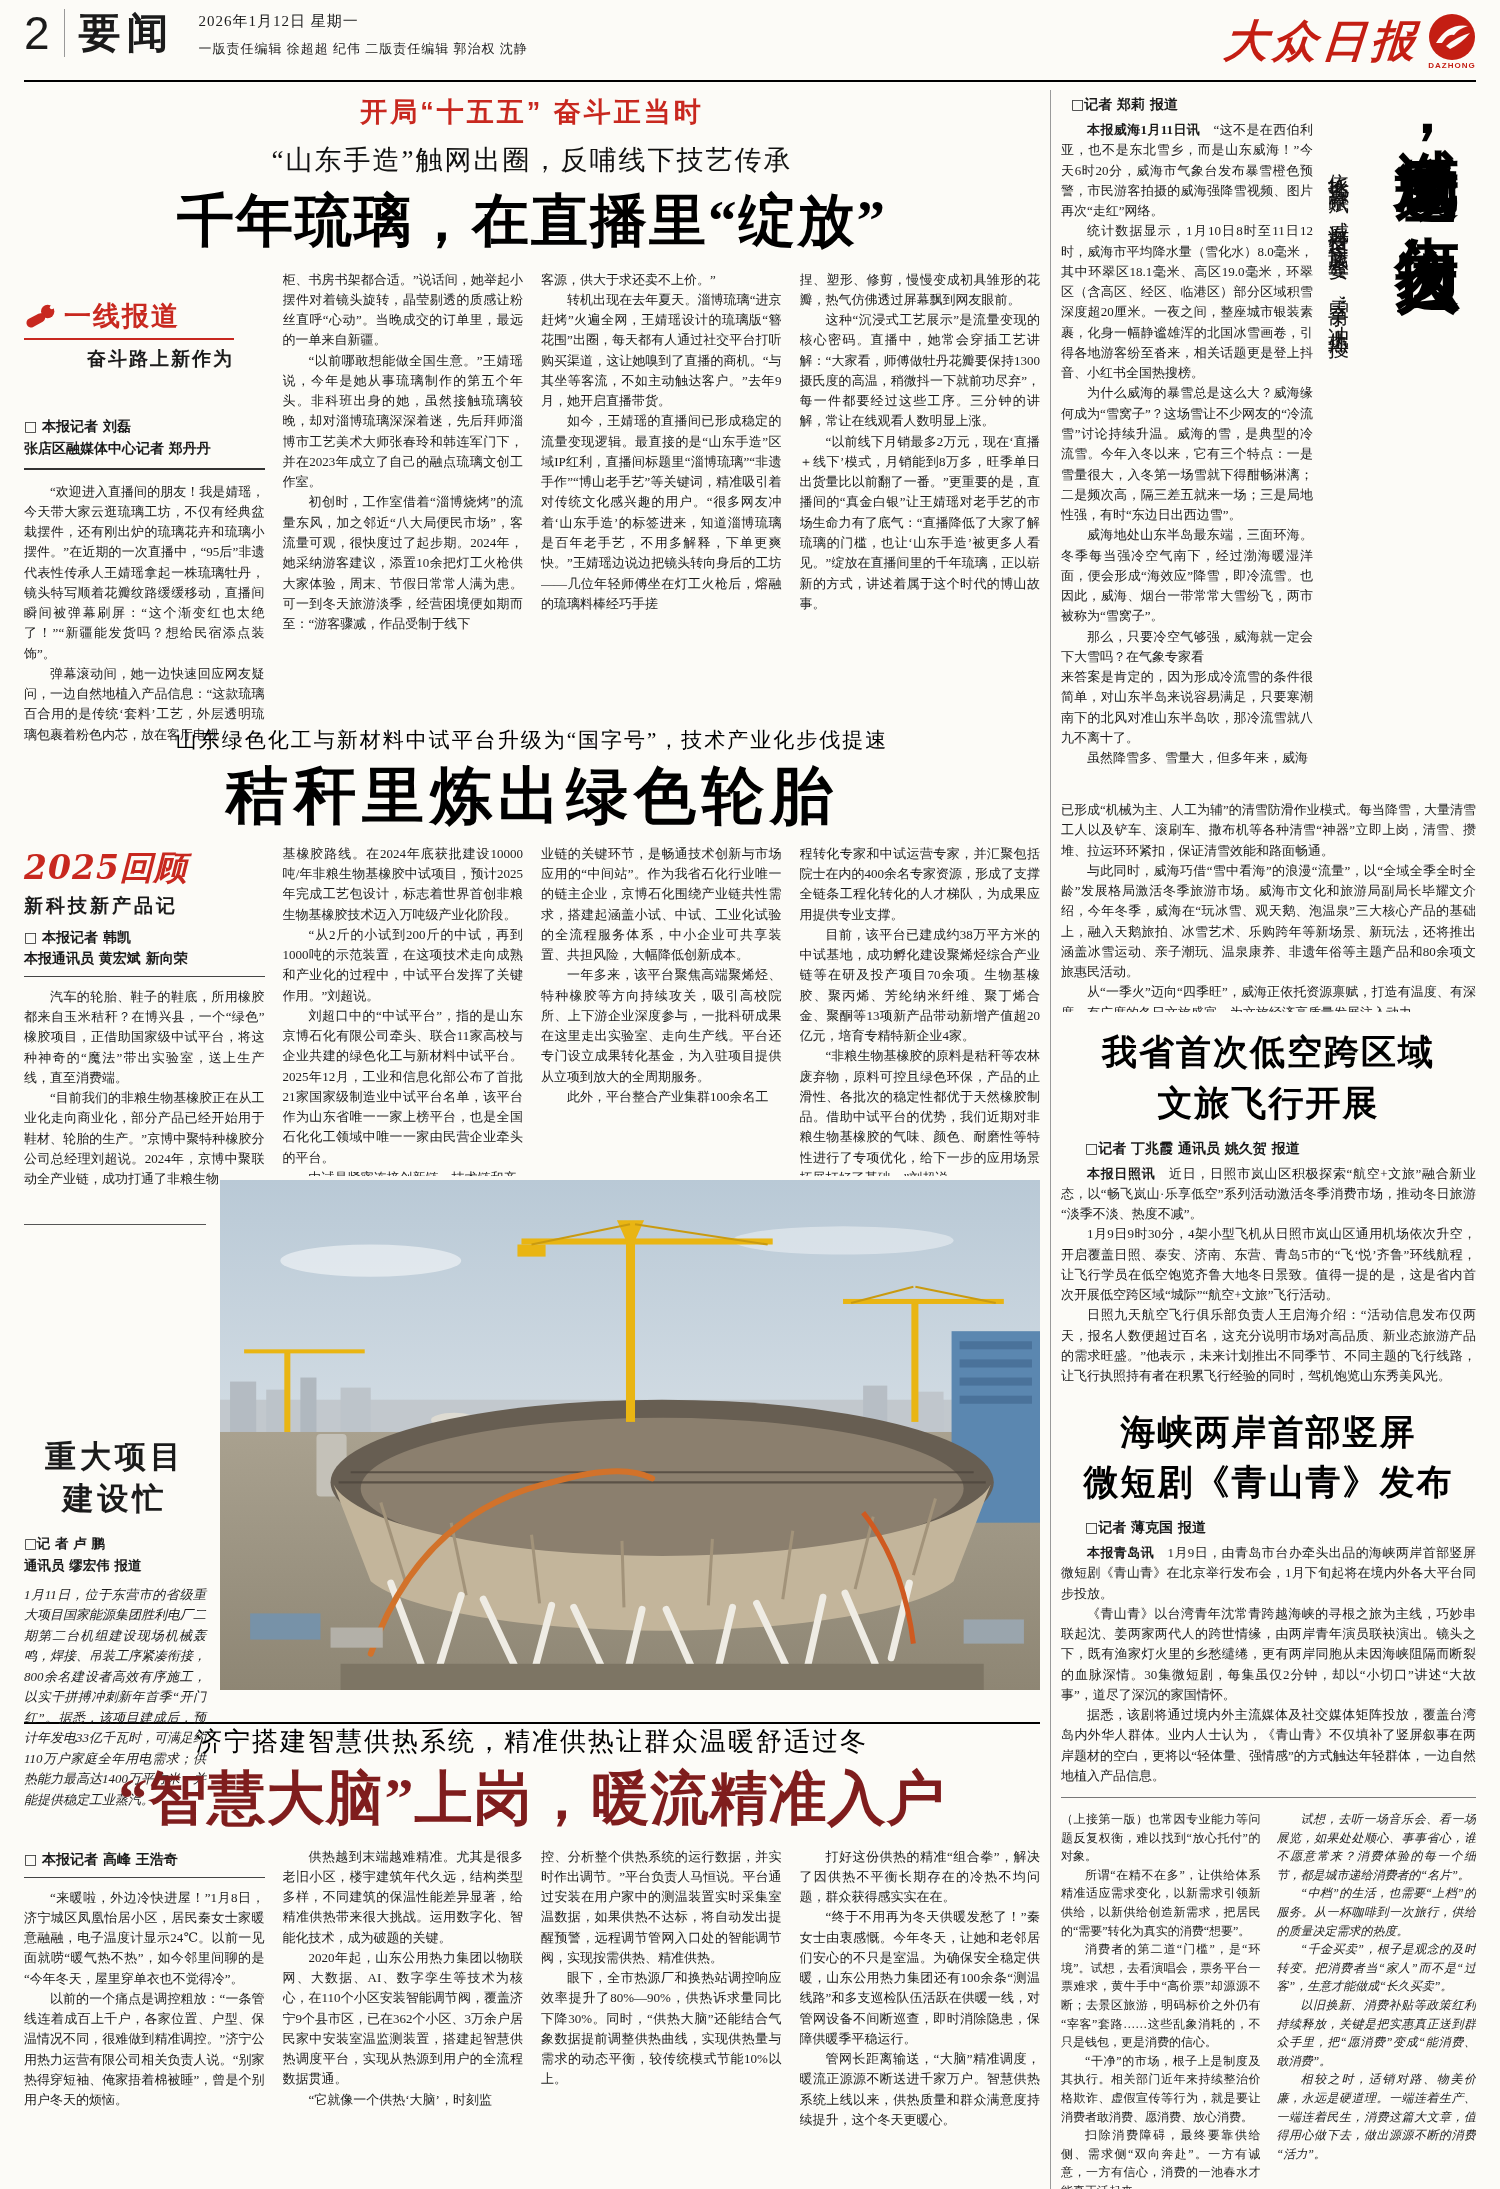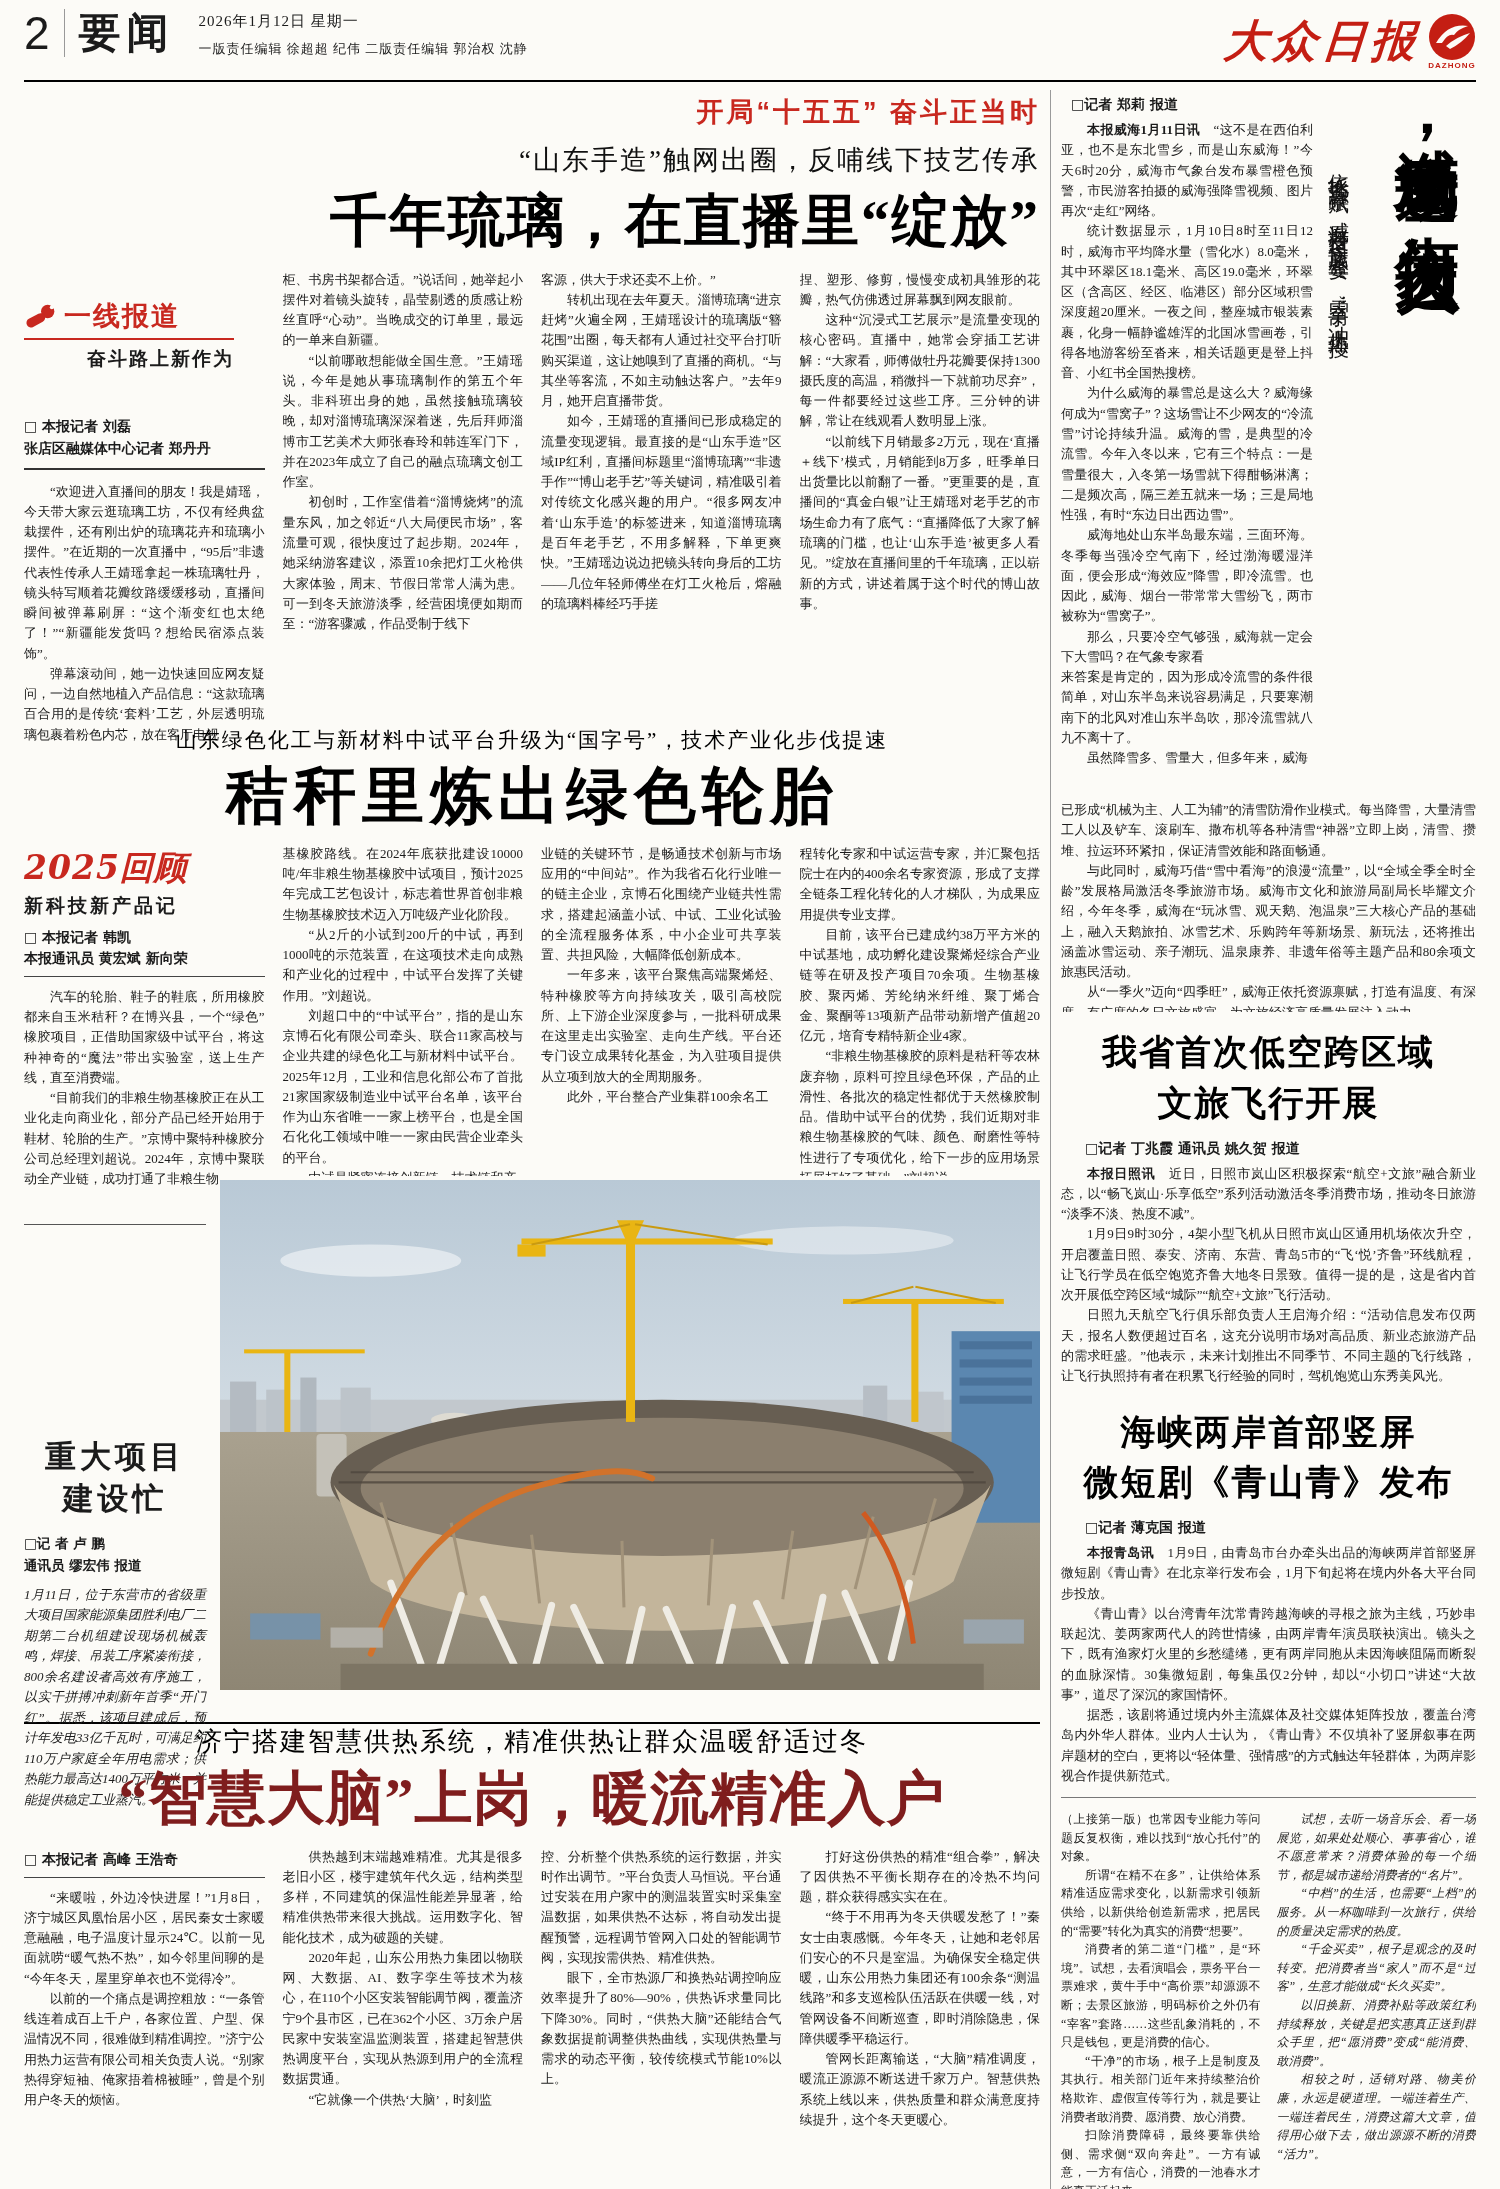--- a/index.html
+++ b/index.html
@@ -26,21 +26,21 @@
   .vrule{width:1px;background:#9a9a9a;margin:8px 10px 0 10px;}
   .band-r{width:415px;flex:none;}
   
   .bt p{margin:0;font-size:13px;line-height:1.56;text-align:justify;text-indent:2em;}
   .bt p.cont{text-indent:0;}
   .bt{overflow:hidden;}
   .dl{font-weight:bold;}
   .byl{font-size:14px;}
   .byl b{font-family:"DejaVu Serif",serif;}
   
-  .a1-head{text-align:right;margin-top:12px;}
+  .a1-head{text-align:center;margin-top:12px;}
   .kicker-red{color:#c8281f;font-size:27px;font-weight:bold;font-family:"Liberation Sans",sans-serif;letter-spacing:3px;}
   .a1-sub{font-size:27px;letter-spacing:2px;margin-top:12px;color:#111;}
   .a1-hl{font-size:57px;font-weight:900;letter-spacing:2px;margin-top:10px;color:#000;line-height:1.15;}
   .a1-cols{display:flex;gap:18px;height:452px;margin-top:16px;}
   .a1-cols .col{flex:1;min-width:0;}
   .ftag{width:210px;margin-top:28px;}
   .ftag-row{display:flex;align-items:flex-end;gap:6px;border-bottom:2px solid #c8281f;padding-bottom:4px;}
   .ftag-title{color:#c8281f;font-size:27px;font-weight:900;letter-spacing:2px;font-family:"Liberation Sans",sans-serif;}
   .ftag-sub{font-size:19px;font-weight:bold;text-align:right;margin-top:6px;letter-spacing:2px;}
   .a1-byl{margin-top:46px;border-bottom:2px solid #333;padding-bottom:10px;}
@@ -418,21 +418,21 @@
           <div>海峡两岸首部竖屏</div>
           <div>微短剧《青山青》发布</div>
         </div>
         <div class="sm-byl byl">
           <b>□记者 薄克国 报道</b>
         </div>
         <div class="bt qsq-text">
           <p><b class="dl">本报青岛讯</b><span>　1月9日，由青岛市台办牵头出品的海峡两岸首部竖屏微短剧《青山青》在北京举行发布会，1月下旬起将在境内外各大平台同步投放。</span></p>
           <div class="bt">
               <p>《青山青》以台湾青年沈常青跨越海峡的寻根之旅为主线，巧妙串联起沈、姜两家两代人的跨世情缘，由两岸青年演员联袂演出。镜头之下，既有渔家灯火里的乡愁缱绻，更有两岸同胞从未因海峡阻隔而断裂的血脉深情。30集微短剧，每集虽仅2分钟，却以“小切口”讲述“大故事”，道尽了深沉的家国情怀。</p>
-              <p>据悉，该剧将通过境内外主流媒体及社交媒体矩阵投放，覆盖台湾岛内外华人群体。业内人士认为，《青山青》不仅填补了竖屏叙事在两岸题材的空白，更将以“轻体量、强情感”的方式触达年轻群体，为两岸影视合作提供新范式。</p>
+              <p>据悉，该剧将通过境内外主流媒体及社交媒体矩阵投放，覆盖台湾岛内外华人群体。业内人士认为，《青山青》不仅填补了竖屏叙事在两岸题材的空白，更将以“轻体量、强情感”的方式触达年轻群体，一边自然地植入产品信息。</p>
             </div>
         </div>
       </section>
 
       <div class="hr3"></div>
 
       <section class="cont-cols">
         <div class="col bt">
             <p class="cont">（上接第一版）也常因专业能力等问题反复权衡，难以找到“放心托付”的对象。</p>
             <p>所谓“在精不在多”，让供给体系精准适应需求变化，以新需求引领新供给，以新供给创造新需求，把居民的“需要”转化为真实的消费“想要”。</p>

